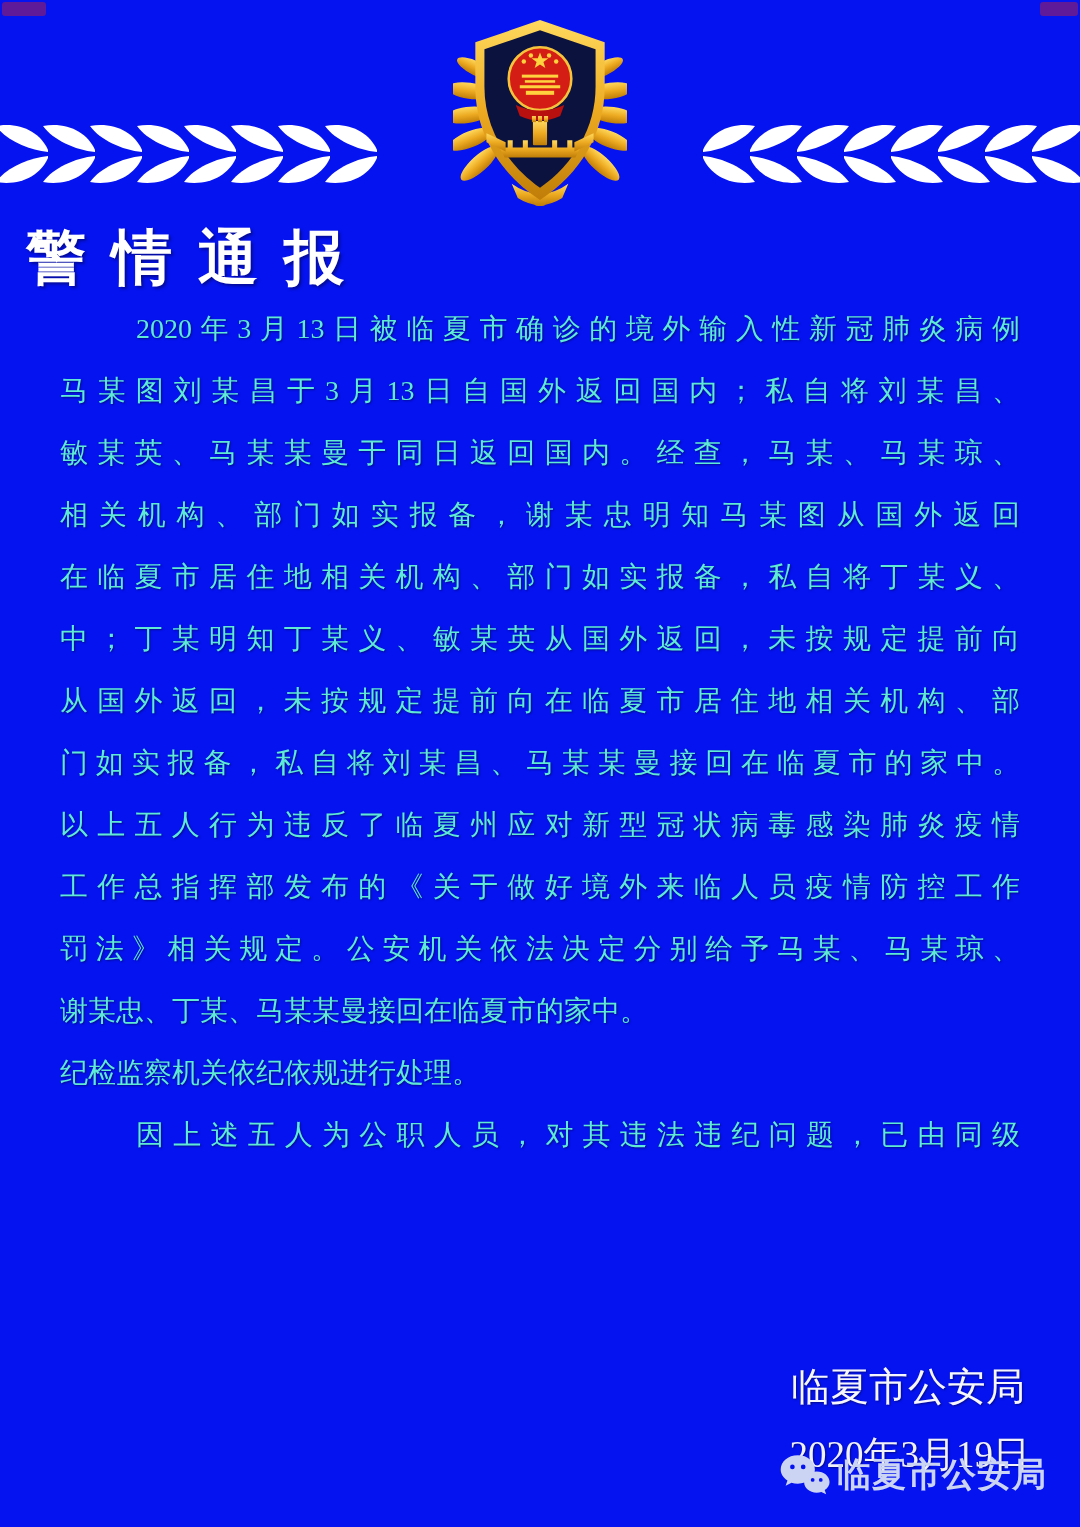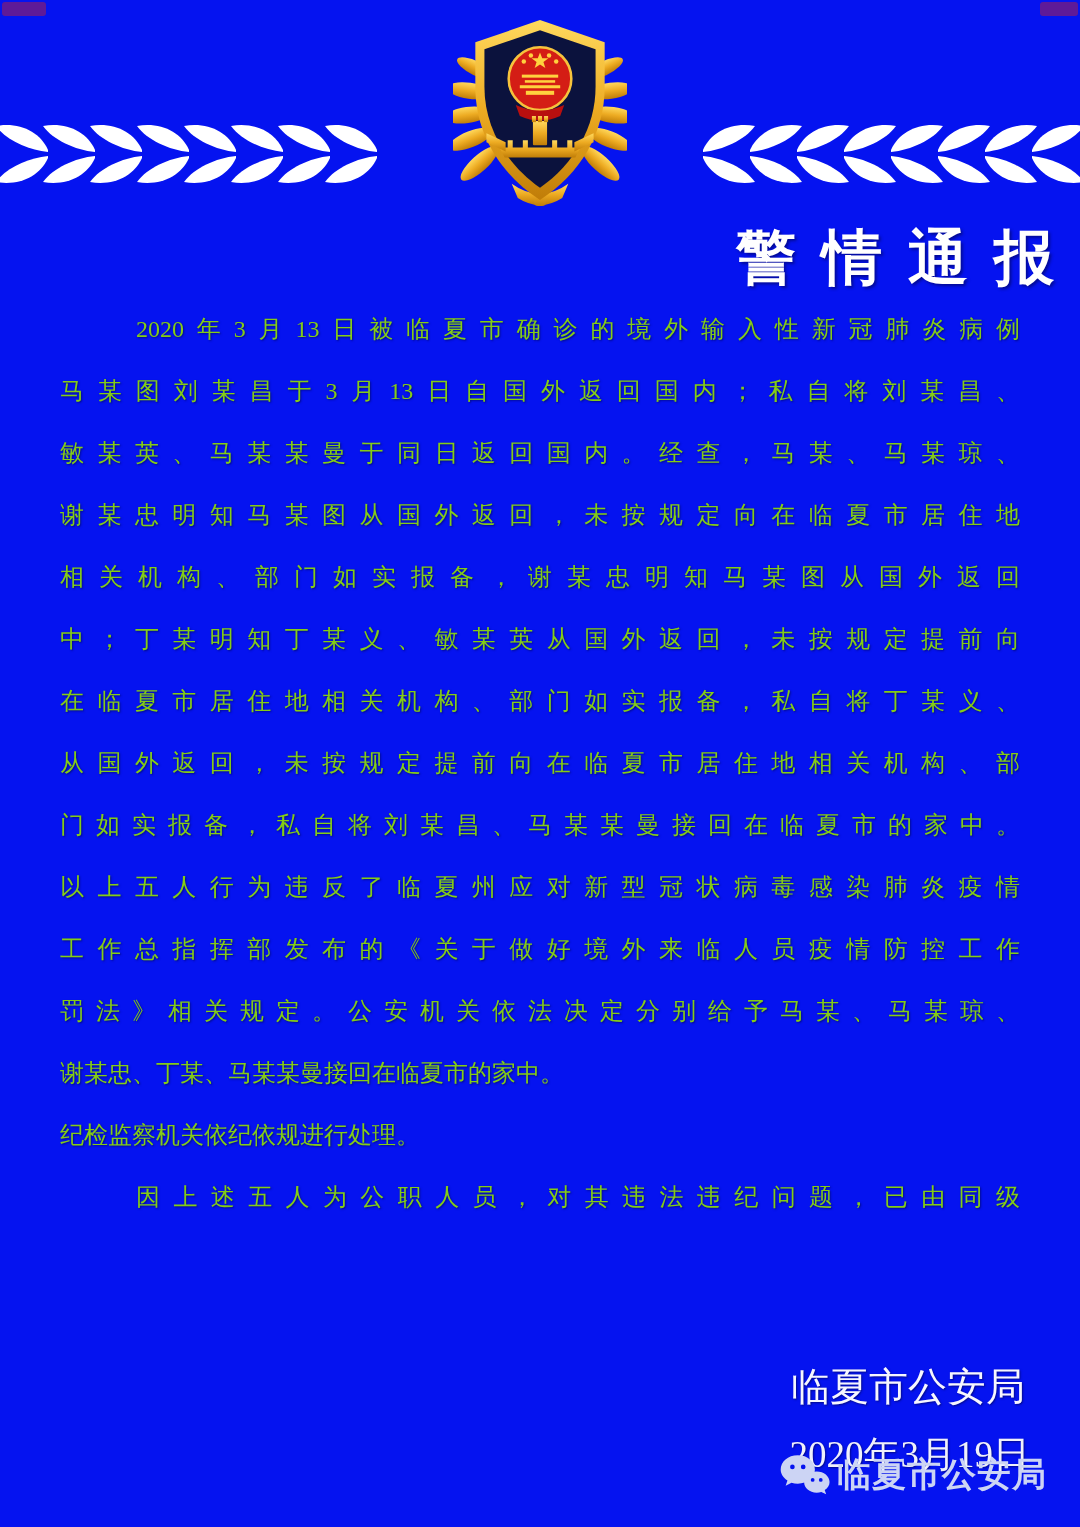--- a/index.html
+++ b/index.html
@@ -21,30 +21,30 @@
   .band.left{left:-10px;}
   .band.right{right:-10px;transform:scaleX(-1);}
   .band svg{width:100%;height:100%;display:block;}
   
   .emblem{position:absolute;left:50%;top:14px;transform:translateX(-50%);
     width:174px;height:194px;}
   .emblem svg{width:100%;height:100%;display:block;}
   
   .title{
     position:absolute;left:0;top:218px;width:100%;
-    margin:0;text-align:right;
+    margin:0;text-align:left;
     font-size:60px;font-weight:bold;color:#ffffff;
     letter-spacing:26px;text-indent:26px;
     text-shadow:2px 2px 3px rgba(0,0,40,.45);
   }
   
   .notice-body{position:absolute;left:60px;top:299px;width:960px;}
   .line{
     height:62px;line-height:60px;
-    font-size:24px;color:#84cc16;
+    font-size:28px;color:#5eead4;
     text-align:justify;text-align-last:justify;
     overflow:hidden;
     text-shadow:1px 1px 2px rgba(0,0,40,.5);
   }
   .line.indent{text-indent:76px;}
   .line.flush{text-align-last:left;}
   
   .signature{
     position:absolute;right:55px;top:1360px;
     font-size:39px;color:#f6f6ff;
@@ -166,24 +166,23 @@
       </g>
     </svg>
   </div>
 
   <h1 class="title">警情通报</h1>
 
   <div class="notice-body" id="notice-body">
       <div class="line indent">2020年3月13日被临夏市确诊的境外输入性新冠肺炎病例</div>
       <div class="line">马某图刘某昌于3月13日自国外返回国内；私自将刘某昌、</div>
       <div class="line">敏某英、马某某曼于同日返回国内。经查，马某、马某琼、</div>
-      <div class="line">谢某忠明知马某图从国外返回，未按规定向在临夏市居住地</div>
       <div class="line">相关机构、部门如实报备，谢某忠明知马某图从国外返回</div>
+      <div class="line">在临夏市居住地相关机构、部门如实报备，私自将丁某义、</div>
       <div class="line">中；丁某明知丁某义、敏某英从国外返回，未按规定提前向</div>
-      <div class="line">在临夏市居住地相关机构、部门如实报备，私自将丁某义、</div>
       <div class="line">从国外返回，未按规定提前向在临夏市居住地相关机构、部</div>
       <div class="line">门如实报备，私自将刘某昌、马某某曼接回在临夏市的家中。</div>
       <div class="line">以上五人行为违反了临夏州应对新型冠状病毒感染肺炎疫情</div>
       <div class="line">工作总指挥部发布的《关于做好境外来临人员疫情防控工作</div>
       <div class="line">罚法》相关规定。公安机关依法决定分别给予马某、马某琼、</div>
       <div class="line flush">谢某忠、丁某、马某某曼接回在临夏市的家中。</div>
       <div class="line flush">纪检监察机关依纪依规进行处理。</div>
       <div class="line indent">因上述五人为公职人员，对其违法违纪问题，已由同级</div>
     </div>
 

